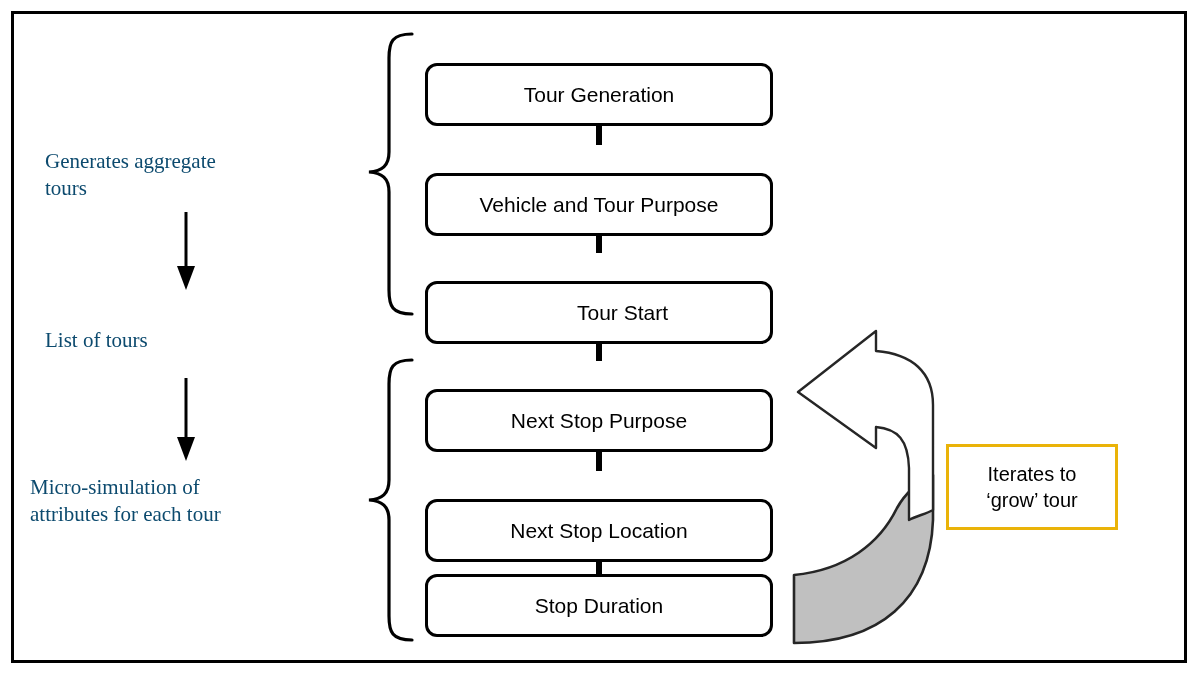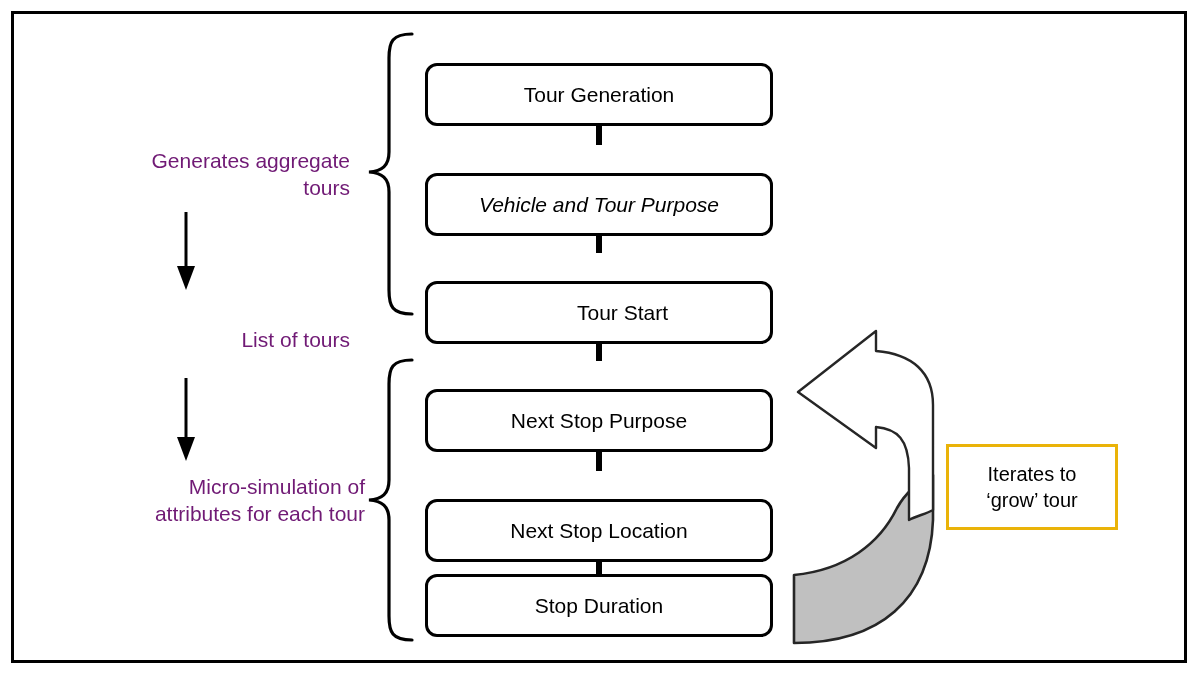--- a/index.html
+++ b/index.html
@@ -44,21 +44,21 @@
     z-index: 5;
     margin-top: 30px;
   }
   .proc-box span {
     font-size: 21px;
     color: #000000;
     line-height: 1;
     white-space: nowrap;
   }
   #box-1 { top: 33px; }
-  #box-2 { top: 143px; font-style: italic; }
+  #box-2 { top: 143px; }
   #box-3 { top: 251px; padding-left: 47px; }
   #box-4 { top: 359px; }
   #box-5 { top: 469px; }
   #box-6 { top: 544px; }
 
   
   .connector {
     position: absolute;
     left: 596px;
     width: 6px;
@@ -67,25 +67,26 @@
   }
   #conn-1 { top: 94px;  height: 51px; }
   #conn-2 { top: 204px; height: 49px; }
   #conn-3 { top: 312px; height: 49px; }
   #conn-4 { top: 420px; height: 51px; }
   #conn-5 { top: 530px; height: 50px; }
 
   
   .left-label {
     position: absolute;
-    text-align: right;
+    text-align: left;
     font-size: 21px;
-    color: #701a75;
+    color: #0c4a6e;
     line-height: 1.28;
     white-space: pre-line;
+    font-family: Liberation Serif, serif;
   }
   #label-generates { left: 45px; top: 148px; width: 305px; }
   #label-list      { left: 45px; top: 327px; width: 305px; }
   #label-micro     { left: 30px; top: 474px; width: 335px; }
 
   
   .svg-layer {
     position: absolute;
     left: 0;
     top: 0;

